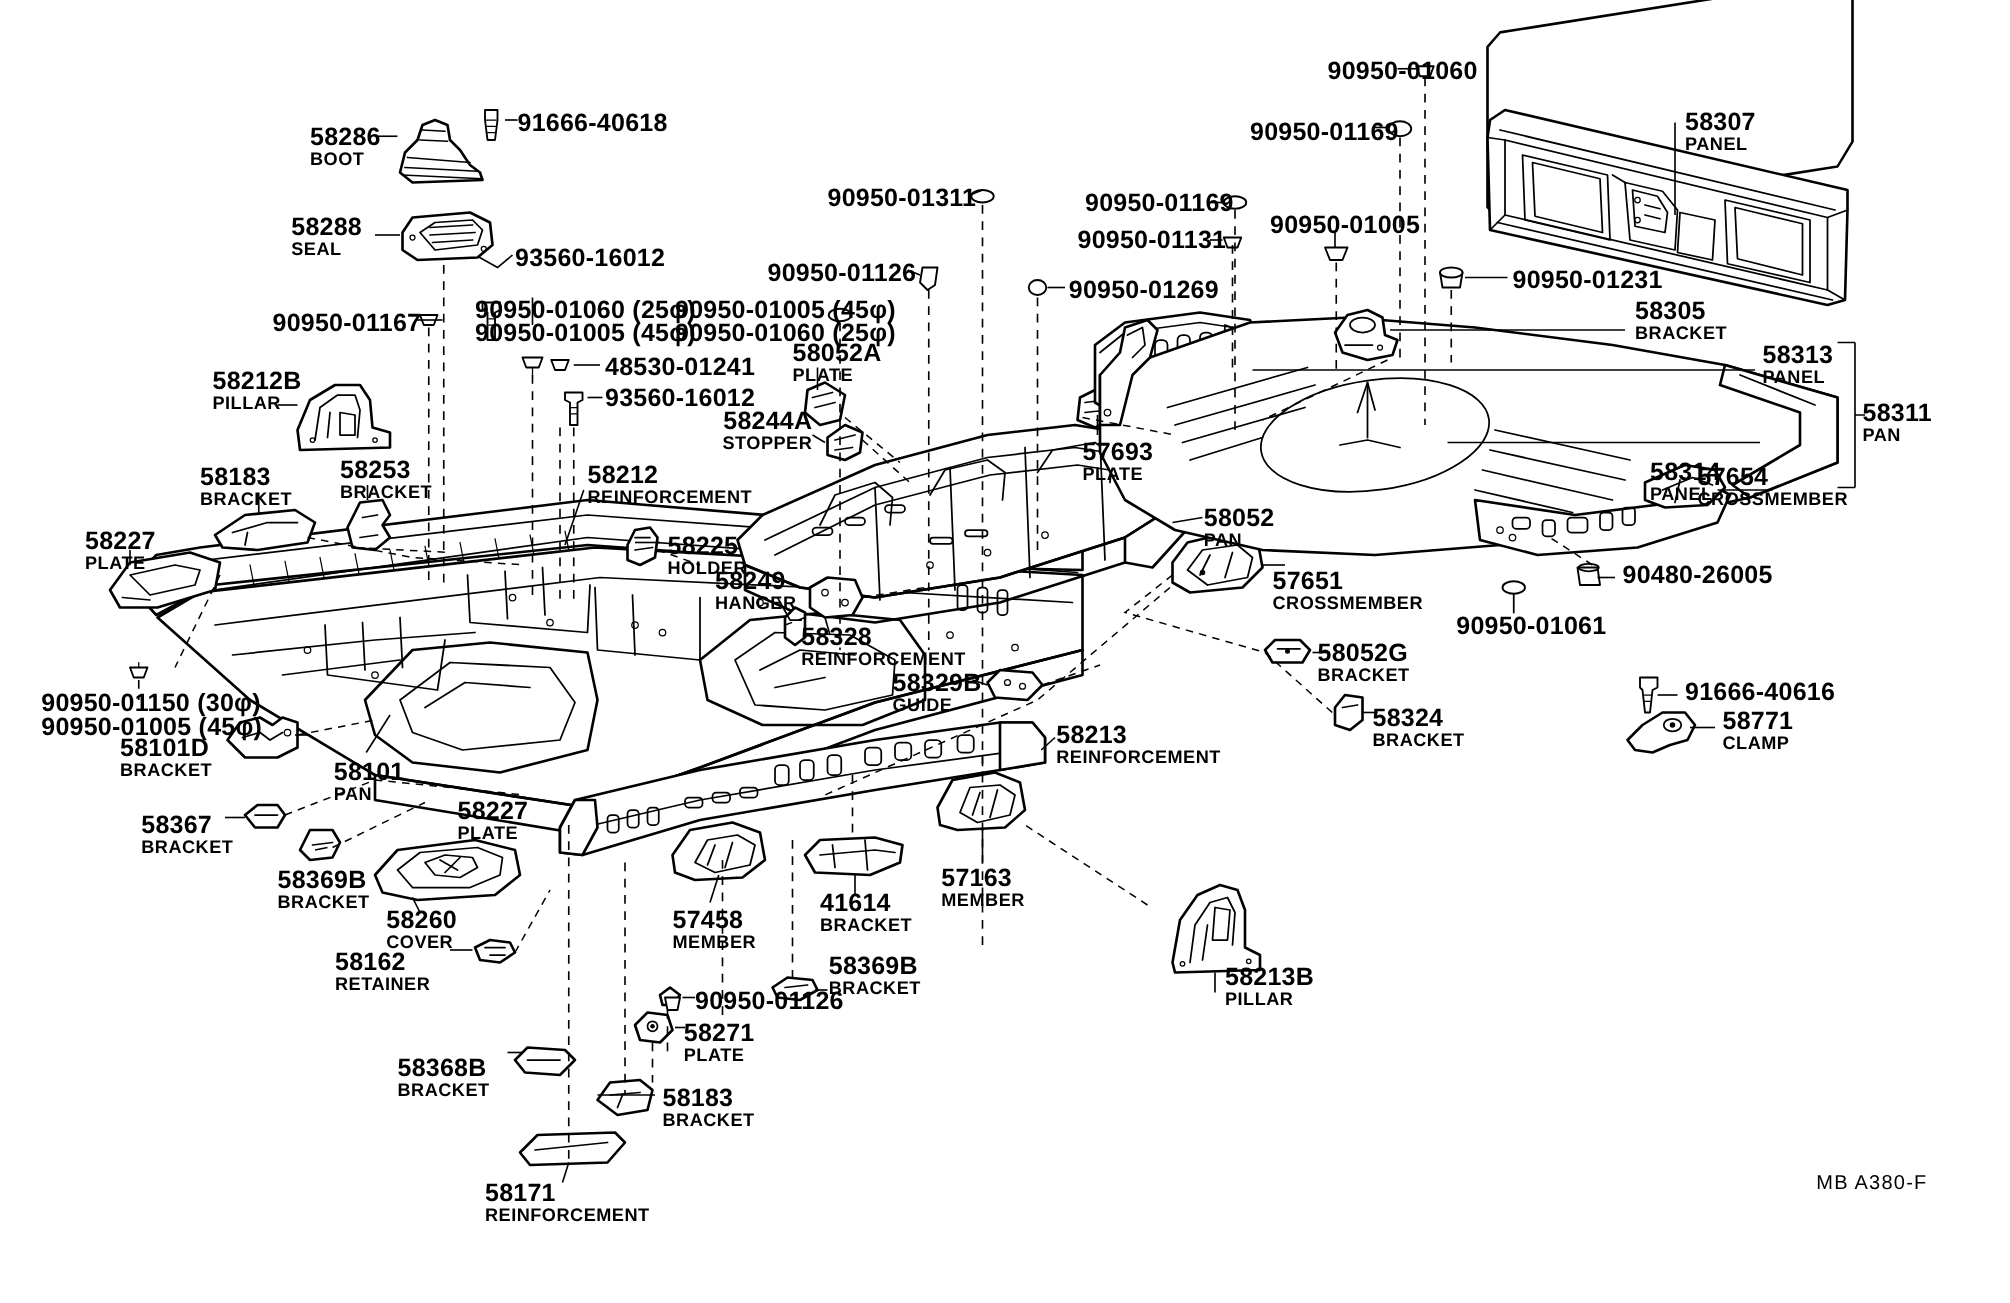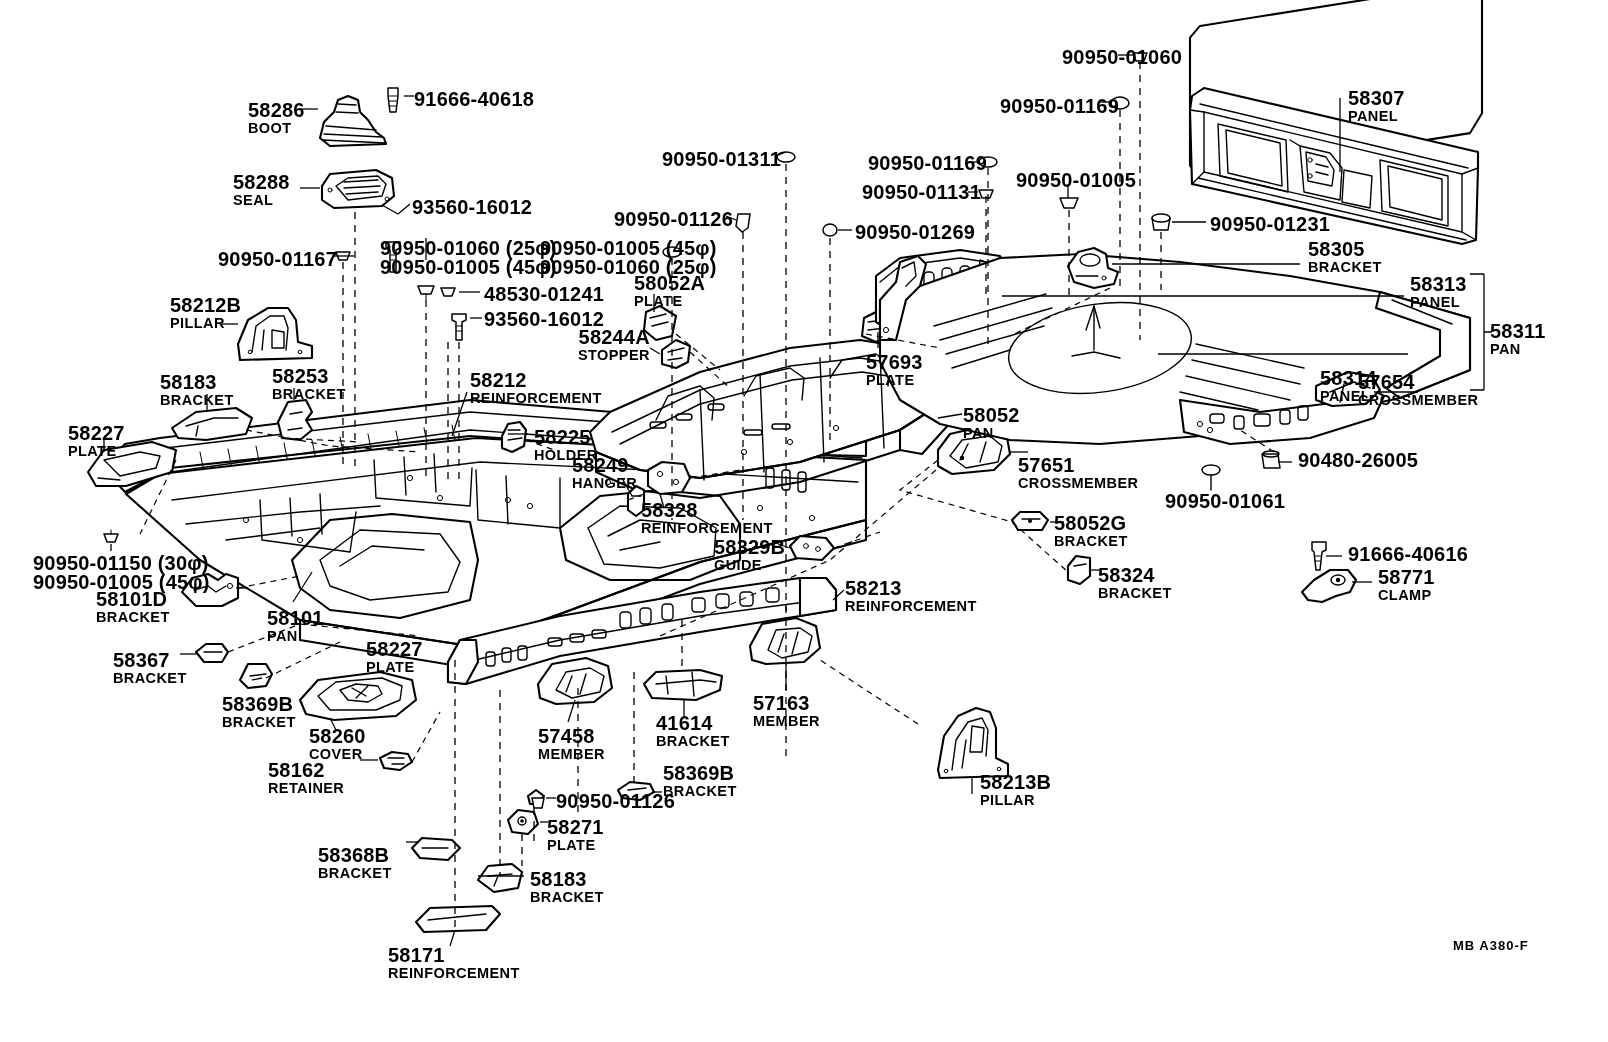--- a/index.html
+++ b/index.html
@@ -3,21 +3,21 @@
 <meta charset="utf-8">
 <style>
   html,body{margin:0;padding:0;background:#fff;}
   body{width:1608px;height:1042px;font-family:"Liberation Sans",sans-serif;overflow:hidden;}
   #stage{position:relative;width:1608px;height:1042px;background:#fff;}
   svg#art{position:absolute;left:0;top:0;width:1608px;height:1042px;}
   .lbl{position:absolute;color:#000;font-family:"Liberation Sans",sans-serif;white-space:nowrap;line-height:1.04;}
   .lbl .num{display:block;font-size:20px;font-weight:bold;letter-spacing:.2px;}
   .lbl .nm{display:block;font-size:14.5px;font-weight:bold;letter-spacing:.4px;}
   .lbl.rt{text-align:right;}
-  .code{position:absolute;font-size:13px;font-weight:bold;letter-spacing:1px;}
+  .code{position:absolute;font-size:16px;font-weight:normal;letter-spacing:1px;}
 </style>
 </head>
 <body>
 
 <div id="stage">
 
 <svg id="art" viewBox="0 0 1608 1042">
   <defs>
     <style>
       .s1{fill:none;stroke:#000;stroke-width:1.4;stroke-linejoin:round;stroke-linecap:round;}

